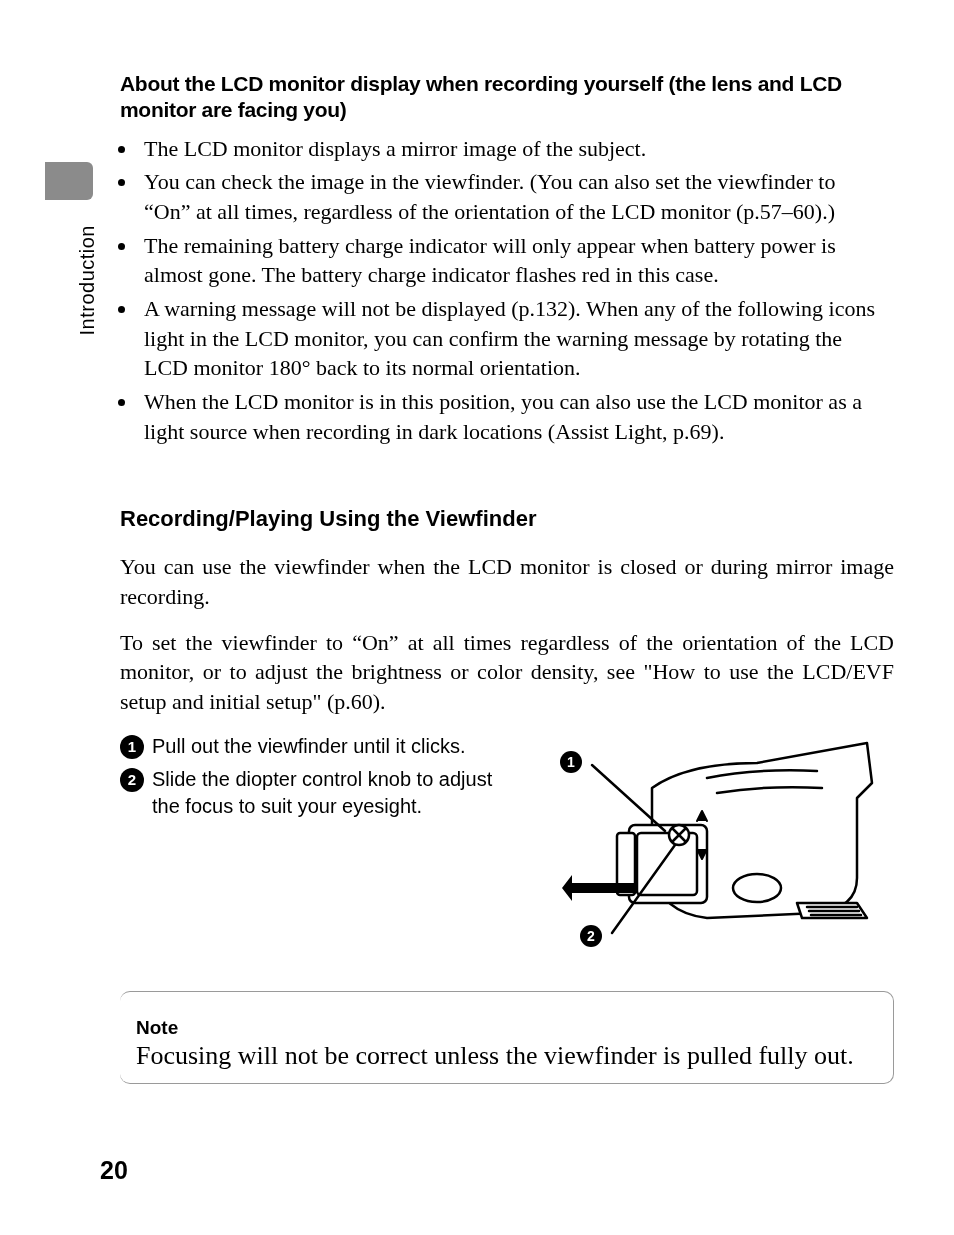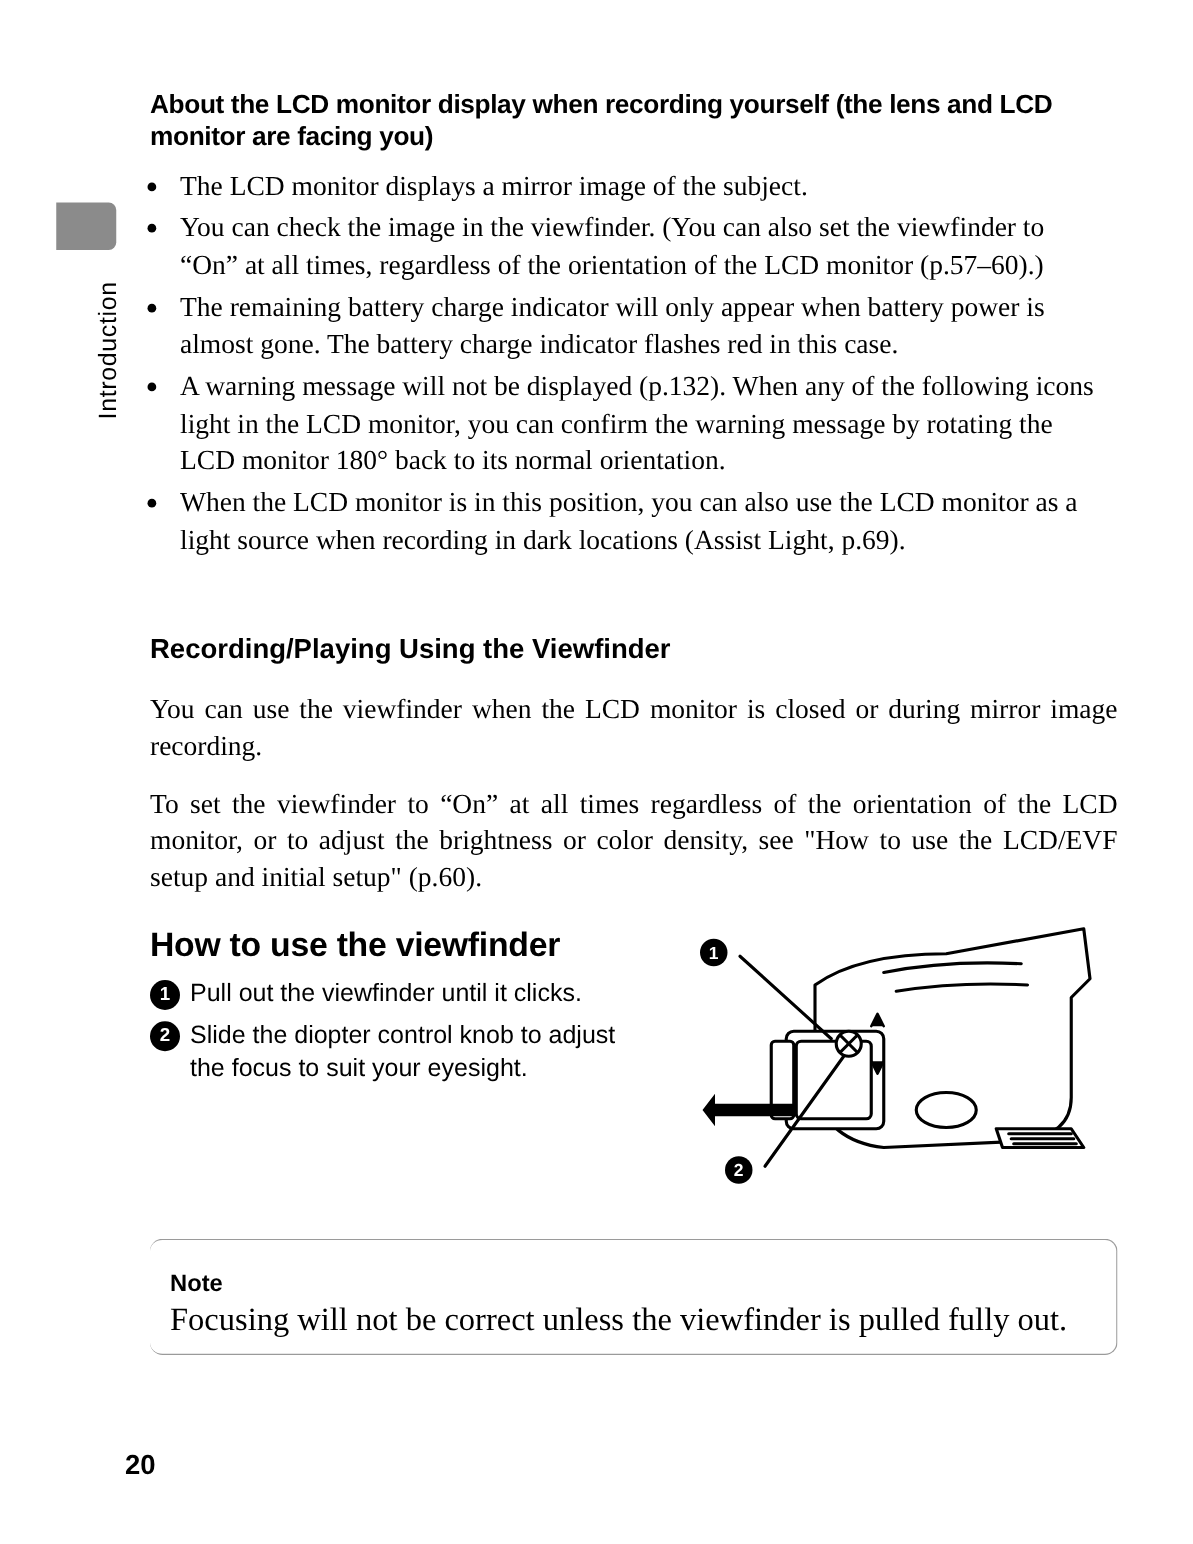--- a/index.html
+++ b/index.html
@@ -154,21 +154,21 @@
   .note-body {
     font-size: 26px;
     margin: 0;
   }
   .page-num {
     position: absolute;
     left: 100px;
     bottom: 50px;
     font-family: "Helvetica Neue", Helvetica, Arial, sans-serif;
     font-weight: 800;
-    font-size: 22px;
+    font-size: 25px;
   }
   svg.camera {
     width: 100%;
     height: 100%;
   }
 </style>
 </head>
 <body>
 
 <div class="page">
@@ -186,21 +186,20 @@
     <li>When the LCD monitor is in this position, you can also use the LCD monitor as a light source when recording in dark locations (Assist Light, p.69).</li>
   </ul>
 
   <h2 class="mid">Recording/Playing Using the Viewfinder</h2>
 
   <p class="body">You can use the viewfinder when the LCD monitor is closed or during mirror image recording.</p>
   <p class="body">To set the viewfinder to “On” at all times regardless of the orientation of the LCD monitor, or to adjust the brightness or color density, see "How to use the LCD/EVF setup and initial setup" (p.60).</p>
 
   <div class="howto-row">
     <div class="howto-left">
-      <h3 class="howto">How to use the viewfinder</h3>
       <div class="step">
         <div class="step-num">1</div>
         <div class="step-text">Pull out the viewfinder until it clicks.</div>
       </div>
       <div class="step">
         <div class="step-num">2</div>
         <div class="step-text">Slide the diopter control knob to adjust the focus to suit your eyesight.</div>
       </div>
     </div>
 

